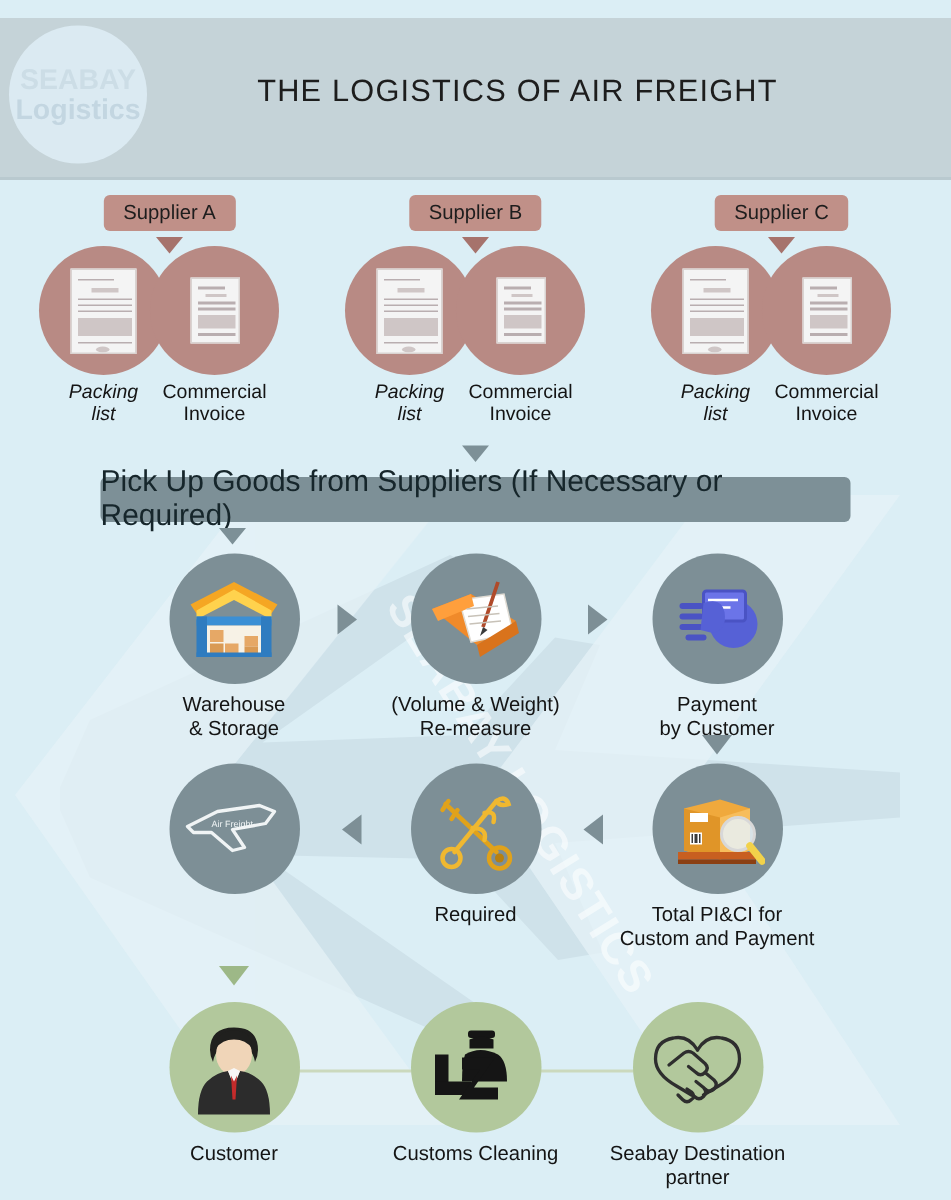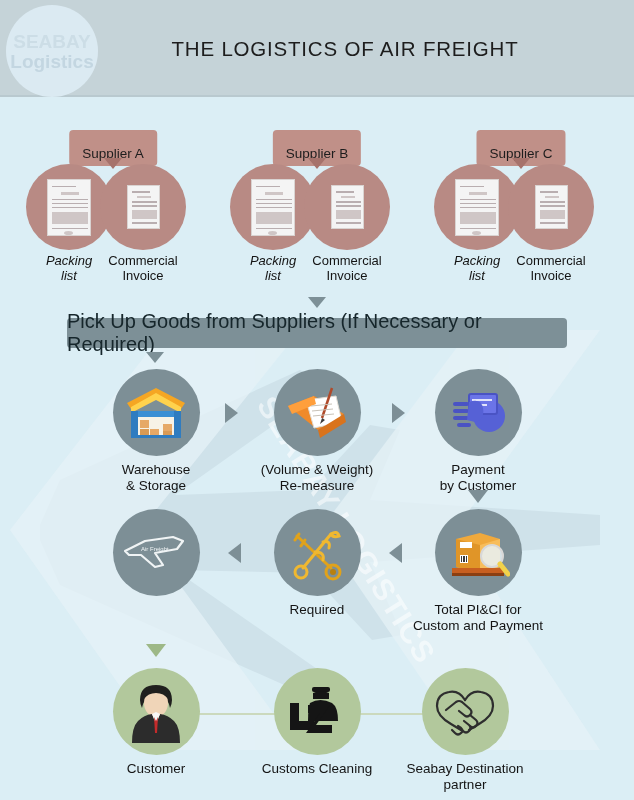--- a/index.html
+++ b/index.html
@@ -6,21 +6,21 @@
   html, body { width: 634px; height: 800px; }
   body {
     font-family: "Liberation Sans", sans-serif;
     background: #dbeef5;
     position: relative;
     overflow: hidden;
   }
 
   
   #header {
-    position: absolute; left: 0; top: 0; width: 634px; height: 97px;
+    position: absolute; left: 0; top: 12px; width: 634px; height: 108px;
     background: #c5d3d8;
     border-bottom: 2px solid #b9c9cf;
   }
   #logo-circle {
     position: absolute; left: 6px; top: 5px; width: 92px; height: 92px;
     border-radius: 50%;
     background: #dbeaf2;
     display: flex; flex-direction: column;
     align-items: center; justify-content: center;
     line-height: 1;
@@ -55,21 +55,21 @@
     white-space: nowrap;
     pointer-events: none;
     display: flex; align-items: center; justify-content: center;
   }
 
   
   .supplier-group { position: absolute; top: 130px; width: 190px; height: 165px; }
   .supplier-label {
     position: absolute; left: 50%; transform: translateX(-50%); top: 0;
     background: #c09088; color: #1d1d1d;
-    font-size: 13.5px; padding: 16px 13px 5px 13px;
+    font-size: 13.5px; padding: 4px 13px 5px 13px;
     border-radius: 4px; white-space: nowrap;
   }
   .supplier-caret {
     position: absolute; left: 50%; top: 28px; transform: translateX(-50%);
     width: 0; height: 0;
     border-left: 9px solid transparent;
     border-right: 9px solid transparent;
     border-top: 11px solid #a6736c;
     z-index: 3;
   }

